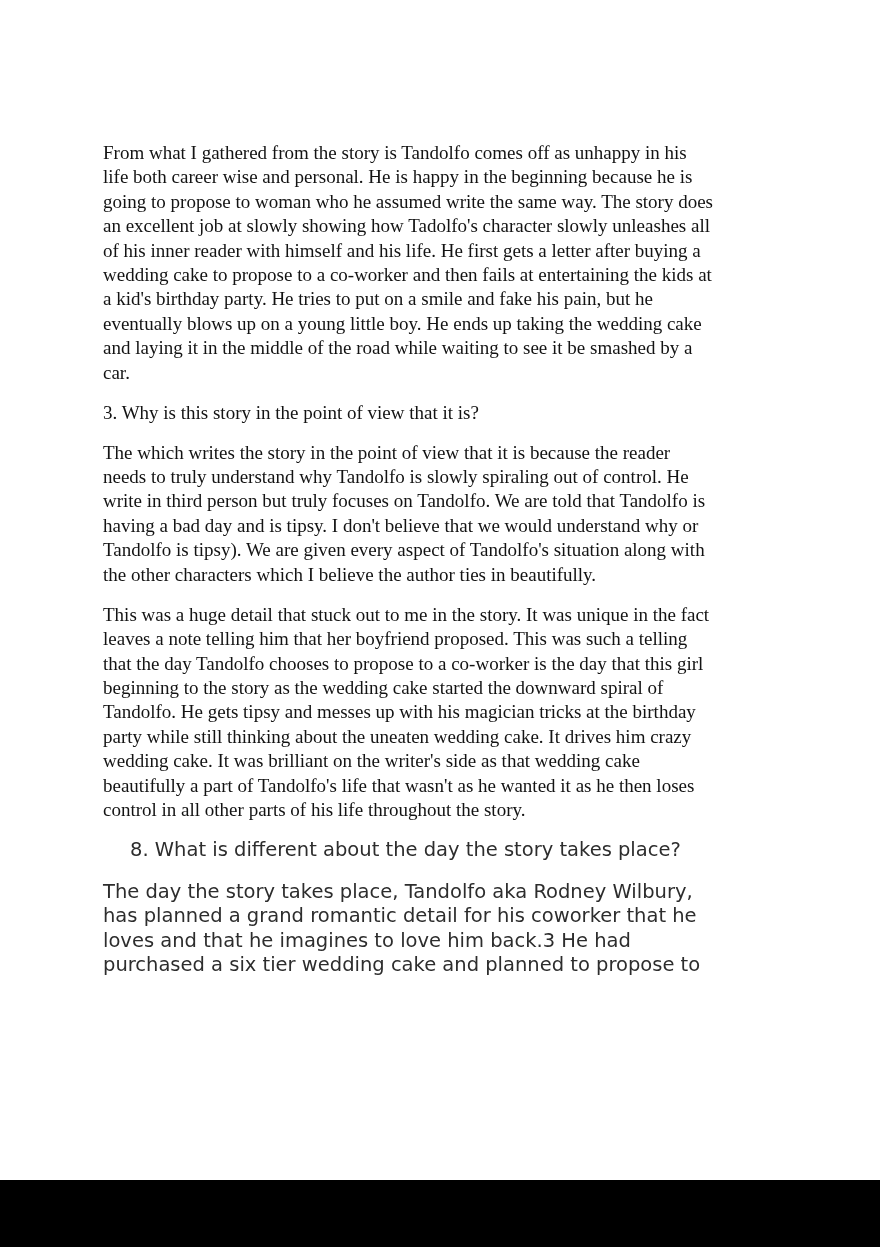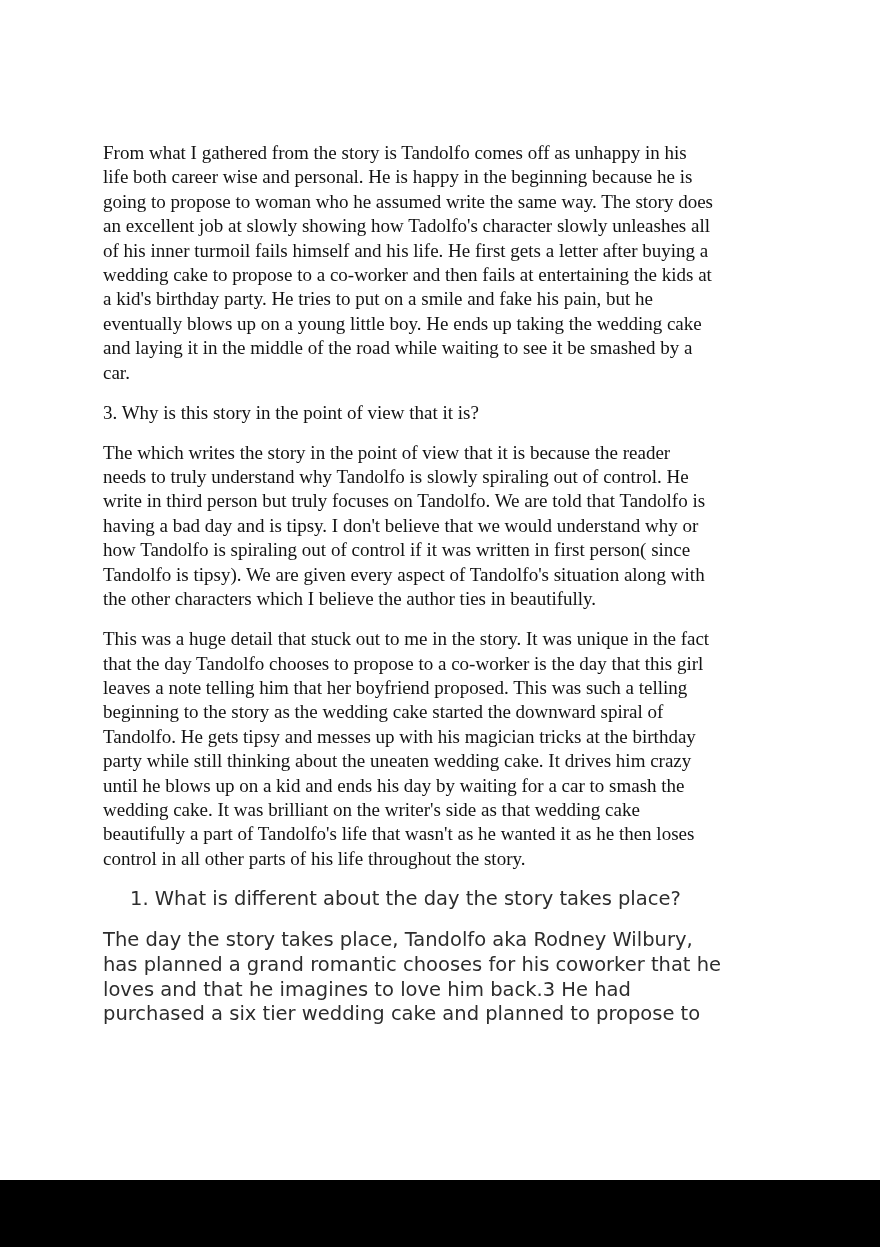--- a/index.html
+++ b/index.html
@@ -47,55 +47,53 @@
 </head>
 <body>
 
 <div class="page">
   <div class="content">
     <div class="para serif">
         <div class="line">From what I gathered from the story is Tandolfo comes off as unhappy in his</div>
         <div class="line">life both career wise and personal. He is happy in the beginning because he is</div>
         <div class="line">going to propose to woman who he assumed write the same way. The story does</div>
         <div class="line">an excellent job at slowly showing how Tadolfo's character slowly unleashes all</div>
-        <div class="line">of his inner turmoil fails himself and his life. He first gets a letter after buying a</div>
+        <div class="line">of his inner reader with himself and his life. He first gets a letter after buying a</div>
         <div class="line">wedding cake to propose to a co-worker and then fails at entertaining the kids at</div>
         <div class="line">a kid's birthday party. He tries to put on a smile and fake his pain, but he</div>
         <div class="line">eventually blows up on a young little boy. He ends up taking the wedding cake</div>
         <div class="line">and laying it in the middle of the road while waiting to see it be smashed by a</div>
         <div class="line">car.</div>
       </div>
     <div class="para serif">
         <div class="line">3. Why is this story in the point of view that it is?</div>
       </div>
     <div class="para serif">
         <div class="line">The which writes the story in the point of view that it is because the reader</div>
         <div class="line">needs to truly understand why Tandolfo is slowly spiraling out of control. He</div>
         <div class="line">write in third person but truly focuses on Tandolfo. We are told that Tandolfo is</div>
         <div class="line">having a bad day and is tipsy. I don't believe that we would understand why or</div>
-        <div class="line">how Tandolfo is spiraling out of control if it was written in first person( since</div>
         <div class="line">Tandolfo is tipsy). We are given every aspect of Tandolfo's situation along with</div>
         <div class="line">the other characters which I believe the author ties in beautifully.</div>
       </div>
     <div class="para serif">
         <div class="line">This was a huge detail that stuck out to me in the story. It was unique in the fact</div>
+        <div class="line">leaves a note telling him that her boyfriend proposed. This was such a telling</div>
         <div class="line">that the day Tandolfo chooses to propose to a co-worker is the day that this girl</div>
-        <div class="line">leaves a note telling him that her boyfriend proposed. This was such a telling</div>
         <div class="line">beginning to the story as the wedding cake started the downward spiral of</div>
         <div class="line">Tandolfo. He gets tipsy and messes up with his magician tricks at the birthday</div>
         <div class="line">party while still thinking about the uneaten wedding cake. It drives him crazy</div>
-        <div class="line">until he blows up on a kid and ends his day by waiting for a car to smash the</div>
         <div class="line">wedding cake. It was brilliant on the writer's side as that wedding cake</div>
         <div class="line">beautifully a part of Tandolfo's life that wasn't as he wanted it as he then loses</div>
         <div class="line">control in all other parts of his life throughout the story.</div>
       </div>
     <div class="para sans heading-indent">
-        <div class="line">1. What is different about the day the story takes place?</div>
+        <div class="line">8. What is different about the day the story takes place?</div>
       </div>
     <div class="para sans">
         <div class="line">The day the story takes place, Tandolfo aka Rodney Wilbury,</div>
-        <div class="line">has planned a grand romantic chooses for his coworker that he</div>
+        <div class="line">has planned a grand romantic detail for his coworker that he</div>
         <div class="line">loves and that he imagines to love him back.3 He had</div>
         <div class="line">purchased a six tier wedding cake and planned to propose to</div>
       </div>
   </div>
   <div class="bottom-band"></div>
 </div>
 
 </body></html>

